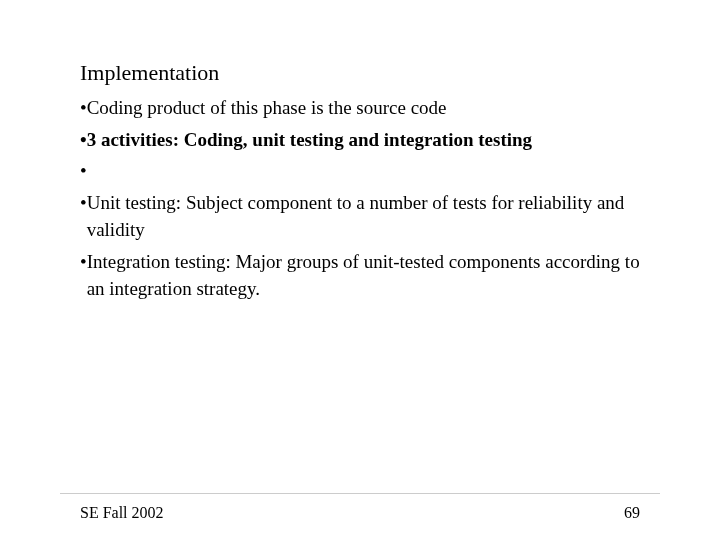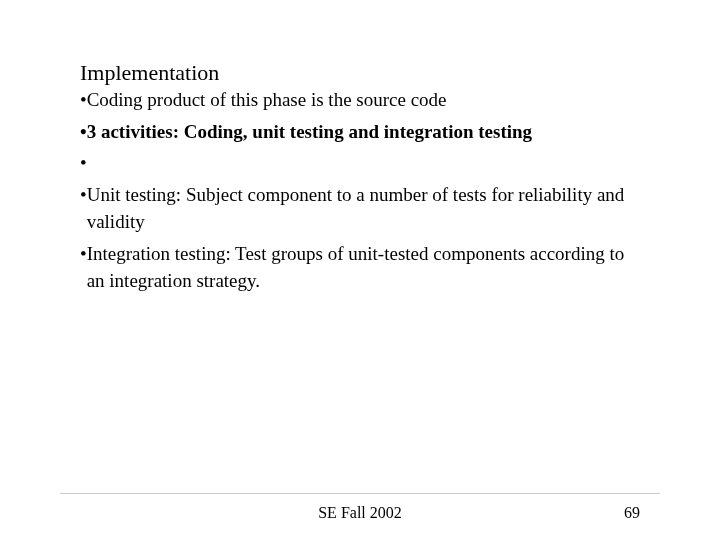--- a/index.html
+++ b/index.html
@@ -27,20 +27,21 @@
 
     .content-area {
       padding: 60px 80px 60px 80px;
       flex: 1;
     }
 
     .slide-title {
       font-size: 22px;
       font-weight: normal;
       color: #000000;
+      margin-bottom: 8px;
       font-family: 'Times New Roman', Times, serif;
     }
 
     .bullet-list {
       list-style: none;
       padding: 0;
       margin: 0;
     }
 
     .bullet-item {
@@ -67,21 +68,20 @@
       justify-content: center;
       align-items: center;
       padding: 10px 80px 18px 80px;
       position: relative;
     }
 
     .footer-center {
       font-size: 16px;
       color: #000000;
       font-family: 'Times New Roman', Times, serif;
-      text-align: center;
       flex: 1;
     }
 
     .footer-right {
       font-size: 16px;
       color: #000000;
       font-family: 'Times New Roman', Times, serif;
       position: absolute;
       right: 80px;
       text-align: right;
@@ -110,21 +110,21 @@
         </li>
         <li class="bullet-item">
           <span class="bullet">•</span>
         </li>
         <li class="bullet-item">
           <span class="bullet">•</span>
           <span>Unit testing: Subject component to a number of tests for reliability and validity</span>
         </li>
         <li class="bullet-item">
           <span class="bullet">•</span>
-          <span>Integration testing: Test groups of unit-tested components according to an integration strategy.</span>
+          <span>Integration testing: Major groups of unit-tested components according to an integration strategy.</span>
         </li>
       </ul>
   </div>
   <hr class="divider-line">
   <div class="footer">
     <span class="footer-center">SE Fall 2002</span>
     <span class="footer-right">69</span>
   </div>
 </div>
 

